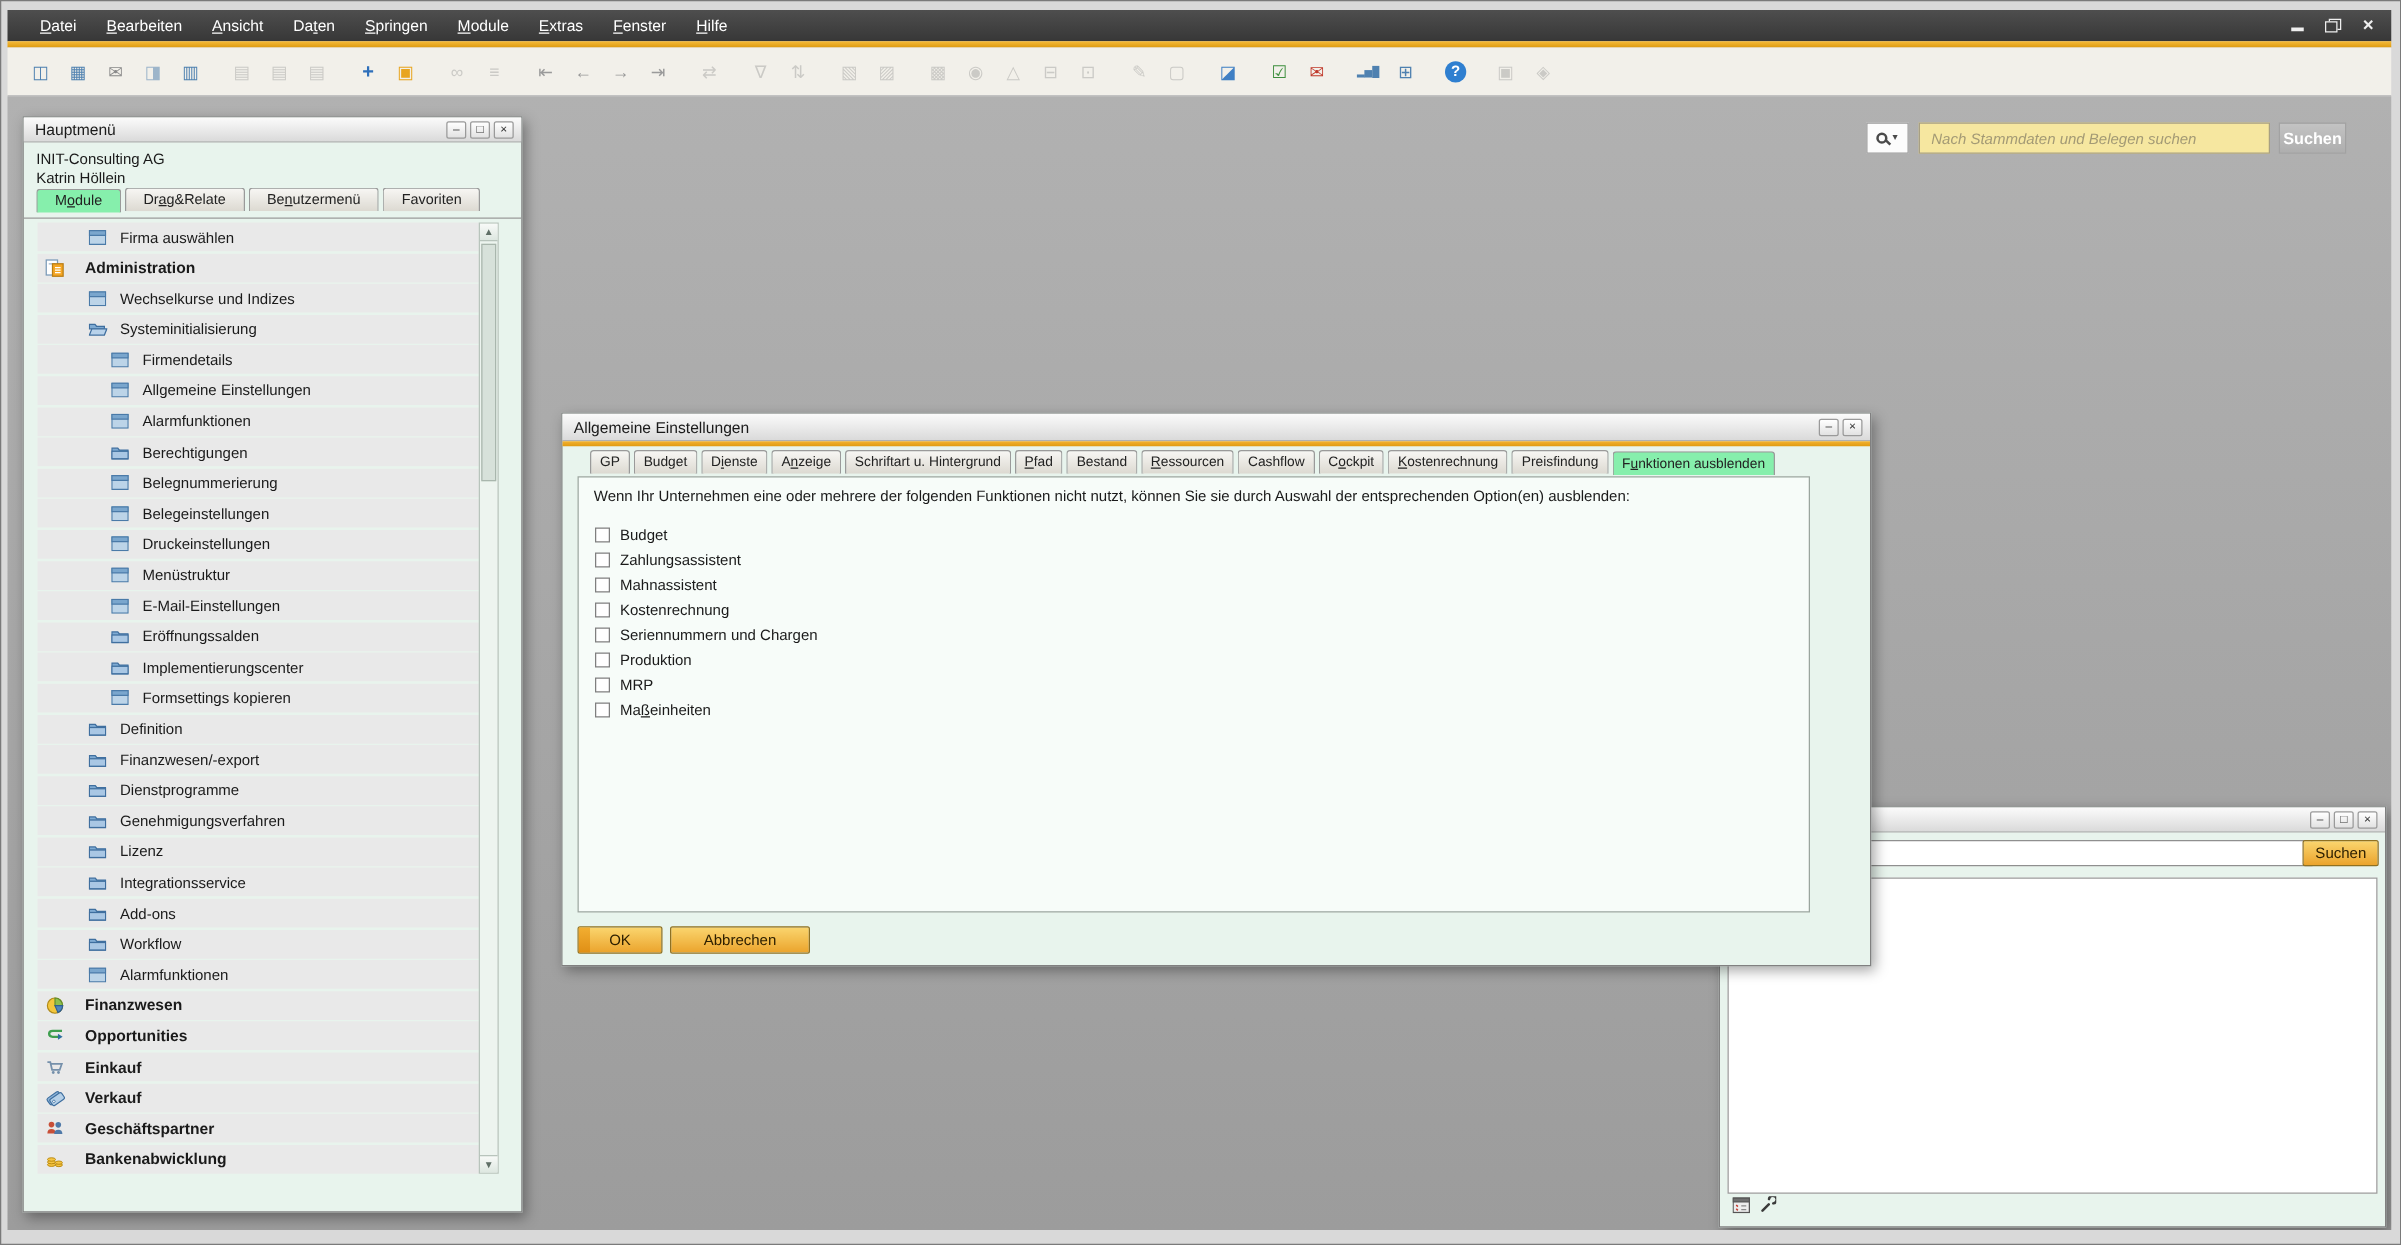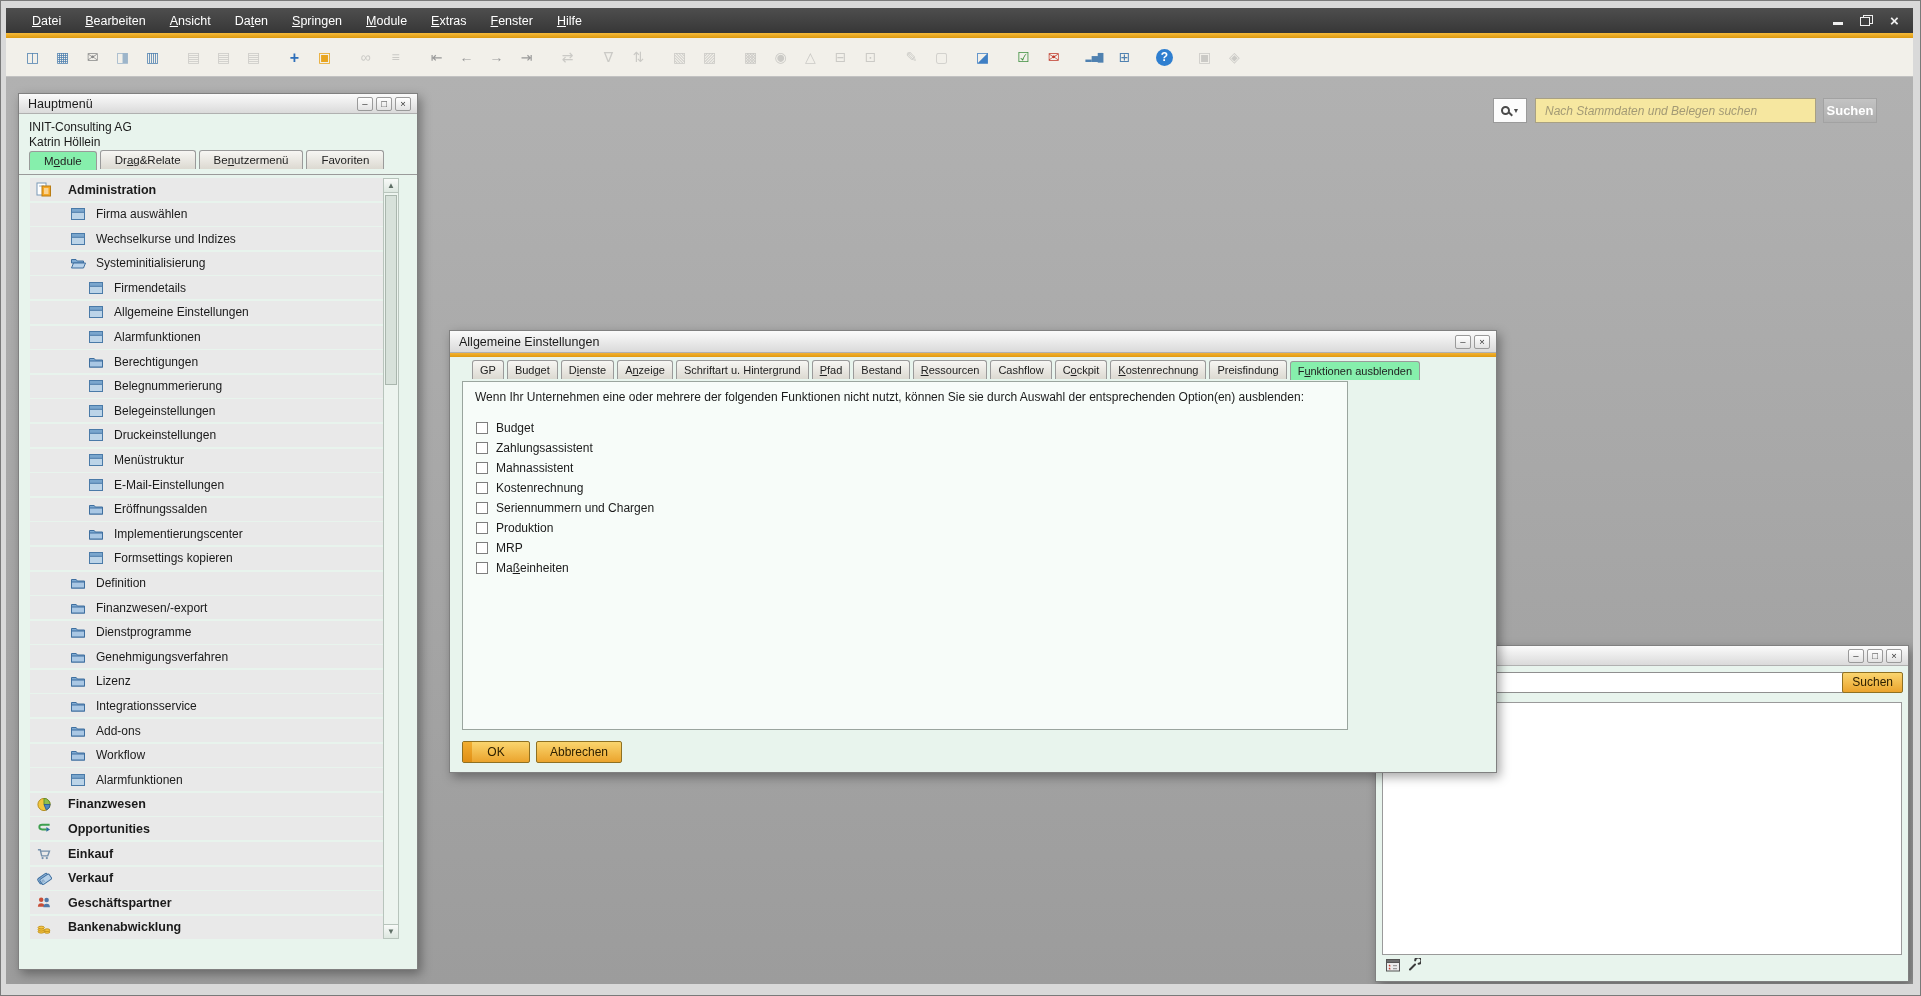--- a/index.html
+++ b/index.html
@@ -63,28 +63,28 @@
   .sb-arrow.down { bottom:0; border-bottom:none; border-top:1px solid #b8c4bc; }
   .sb-thumb { position:absolute; left:1px; top:16px; width:12px; height:190px; background:#d7e1da; border:1px solid #a9b6ad; }
 
   
   .dialog { left:443px; top:253px; width:1048px; height:443px; }
   .dialog .titlebar { height:22px; }
   .dlg-gold { height:4px; background:linear-gradient(#f3b231,#e09a10); }
   .dlg-tabs { position:absolute; left:22px; top:29px; display:flex; z-index:2;text-align:center; }
   .dlg-tabs .tab { padding:3px 7px 2px; margin-right:3px; font-size:11px; }
   .dlg-tabs .tab.active { padding-bottom:3px; }
-  .dlg-content { position:absolute; left:12px; top:50px; width:886px; height:349px; background:#f7fcf9; border:1px solid #9aa59e; }
+  .dlg-content { position:absolute; left:12px; top:50px; width:986px; height:349px; background:#f7fcf9; border:1px solid #9aa59e; }
   .dlg-instruction { position:absolute; left:12px; top:8px; font-size:12px; color:#1a1a1a; }
   .cbx-list { position:absolute; left:13px; top:36px; }
   .cbx-row { display:flex; align-items:center; height:20px; }
   .cbx { width:12px; height:12px; background:#fff; border:1px solid #7f7f7f; flex:0 0 auto; }
   .cbx-label { font-size:12px; color:#1a1a1a; margin-left:8px; white-space:nowrap; }
   .goldbtn { position:absolute; height:22px; background:linear-gradient(#fad56e,#eba42d); border:1px solid #8f7122;
-    border-radius:2px; font-size:12px; color:#2e2000; text-align:center; line-height:20px; padding:0 13px; cursor:default; }
+    border-radius:2px; font-size:12px; color:#2e2000; text-align:center; line-height:20px; padding:0 26px; cursor:default; }
   .okbtn { left:12px; top:410px; width:68px; padding:0; }
   .okbtn::before { content:""; position:absolute; left:0; top:0; bottom:0; width:9px;
     background:linear-gradient(#f2ae31,#e08f15); }
   .cancelbtn { left:86px; top:410px; }
 
   
   .search-widget { position:absolute; left:1487px; top:21px; width:384px; height:25px; }
   .magbox { position:absolute; left:0; top:0; width:34px; height:25px; background:#fcfcfc; border:1px solid #9a9a9a;
     display:flex; align-items:center; justify-content:center; gap:3px; }
   .maglass { width:9px; height:9px; border:2px solid #4a4a4a; border-radius:50%; position:relative; }
@@ -217,41 +217,41 @@
         <div>INIT-Consulting AG</div>
         <div>Katrin Höllein</div>
       </div>
       <div class="mm-tabs" id="mm-tabs">
           <span class="tab active">M<u>o</u>dule</span>
           <span class="tab">Dr<u>a</u>g&amp;Relate</span>
           <span class="tab">Be<u>n</u>utzermenü</span>
           <span class="tab">Favoriten</span>
         </div>
       <div class="treewrap" id="mm-tree">
+          <div class="trow l1">
+            <span class="ticon">
+              <svg width="14" height="12" viewBox="0 0 14 12">
+                <rect x=".5" y=".5" width="13" height="11" fill="#bcd4e8" stroke="#4a7aa8"></rect>
+                <rect x=".5" y=".5" width="13" height="3.8" fill="#7aa6cd" stroke="#4a7aa8"></rect>
+              </svg>
+            </span>
+            <span class="tl">Firma auswählen</span>
+          </div>
           <div class="trow l0">
             <span class="ticon">
               <svg width="16" height="15" viewBox="0 0 16 15">
                 <rect x="1" y="1" width="9" height="12" fill="#fff" stroke="#7a9ab8"></rect>
                 <line x1="3" y1="4" x2="8" y2="4" stroke="#9ab0c8"></line>
                 <rect x="6" y="4" width="8.5" height="10" fill="#f5a623" stroke="#b97d14"></rect>
                 <line x1="8" y1="7" x2="12.5" y2="7" stroke="#fff"></line>
                 <line x1="8" y1="9" x2="12.5" y2="9" stroke="#fff"></line>
                 <line x1="8" y1="11" x2="12.5" y2="11" stroke="#fff"></line>
               </svg>
             </span>
             <span class="tl">Administration</span>
-          </div>
-          <div class="trow l1">
-            <span class="ticon">
-              <svg width="14" height="12" viewBox="0 0 14 12">
-                <rect x=".5" y=".5" width="13" height="11" fill="#bcd4e8" stroke="#4a7aa8"></rect>
-                <rect x=".5" y=".5" width="13" height="3.8" fill="#7aa6cd" stroke="#4a7aa8"></rect>
-              </svg>
-            </span>
-            <span class="tl">Firma auswählen</span>
           </div>
           <div class="trow l1">
             <span class="ticon">
               <svg width="14" height="12" viewBox="0 0 14 12">
                 <rect x=".5" y=".5" width="13" height="11" fill="#bcd4e8" stroke="#4a7aa8"></rect>
                 <rect x=".5" y=".5" width="13" height="3.8" fill="#7aa6cd" stroke="#4a7aa8"></rect>
               </svg>
             </span>
             <span class="tl">Wechselkurse und Indizes</span>
           </div>

